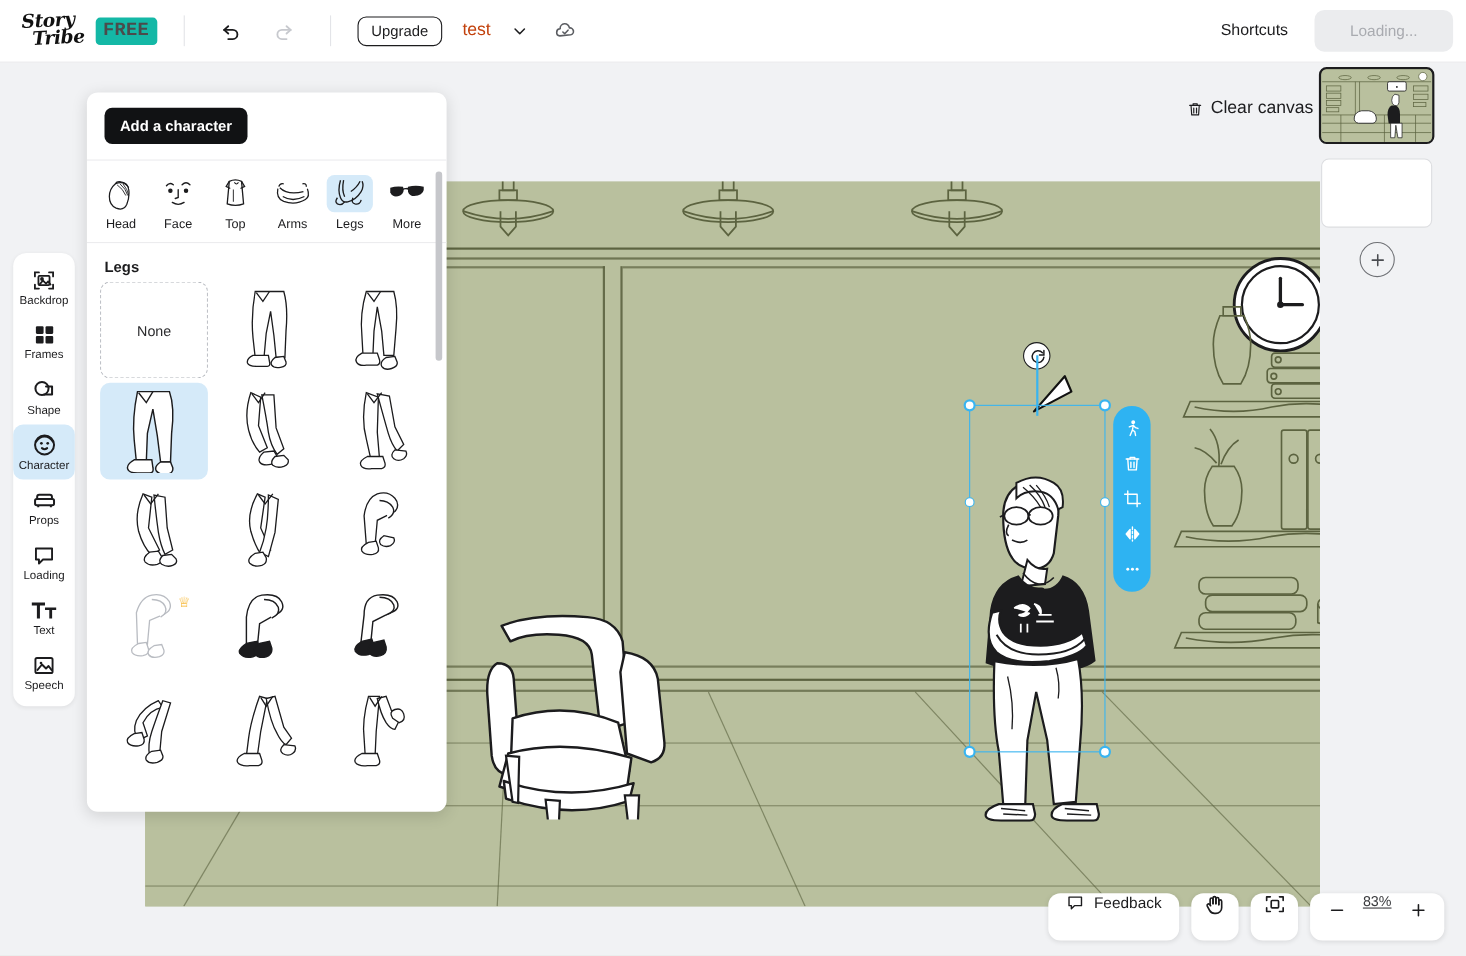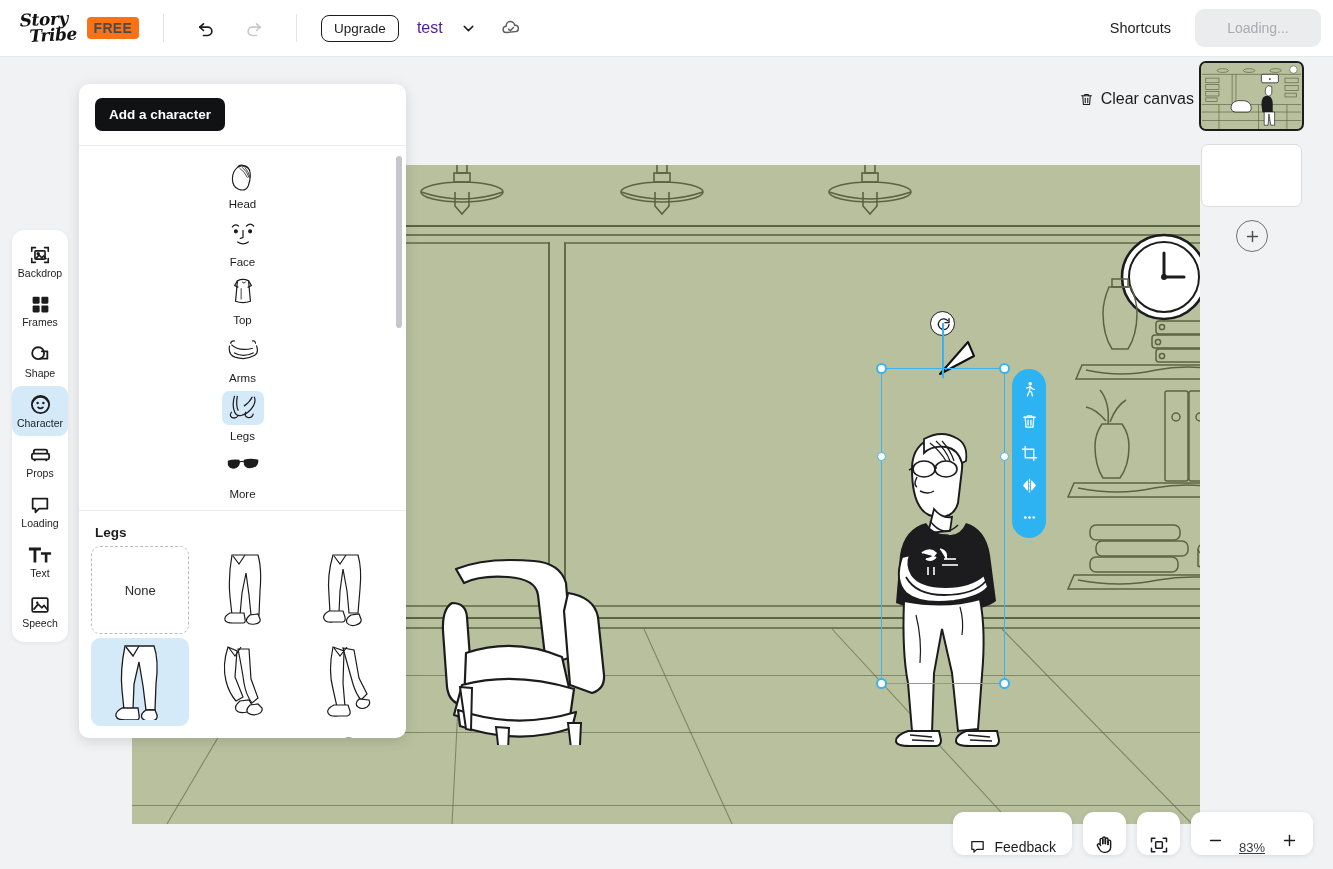--- a/index.html
+++ b/index.html
@@ -18,36 +18,36 @@
     background:#ffffff; display:flex; align-items:center;
     border-bottom:1px solid #e8e9ec; z-index:40;
   }
   .logo-wrap { display:flex; align-items:center; gap:10px; margin-left:20px; }
   .logo-mark { font-family:"DejaVu Serif", serif; font-weight:700; font-style:italic;
      font-size:17px; line-height:.92; letter-spacing:-.4px; color:#111; text-align:left;
      transform:rotate(-3deg); }
   .logo-mark span { display:block; }
   .logo-mark span:nth-child(2){ margin-left:9px; }
   .free-badge {
-    background:#f97316; color:#4b4b4b; font-size:14px; font-weight:700;
-    padding:3px 7px; border-radius:4px; letter-spacing:.3px;
+    background:#14b8a6; color:#4b4b4b; font-size:17px; font-weight:700;
+    padding:3px 7px; border-radius:4px; letter-spacing:.3px;font-family:Liberation Mono, monospace;
   }
   .divider-v { width:1px; height:28px; background:#e3e4e8; }
   .tb-gap-a { margin-left:24px; }
   .icon-btn {
     width:36px; height:36px; border-radius:8px; border:none; background:transparent;
     display:flex; align-items:center; justify-content:center; cursor:pointer;
   }
   .icon-btn.disabled { cursor:default; }
   .undo-grp { display:flex; align-items:center; gap:12px; margin:0 24px; }
   .upgrade-btn {
     border:1.4px solid #1c1c1e; background:#fff; border-radius:8px;
     font-size:13.5px; padding:5px 12px; cursor:pointer; font-family:inherit; color:#1c1c1e;
   }
-  .proj-name { font-size:16px; margin-left:18px; color:#4c1d95; }
+  .proj-name { font-size:16px; margin-left:18px; color:#c2410c; }
   .chev-btn { margin-left:8px; }
   .cloud-btn { margin-left:6px; }
   .topbar-right { margin-left:auto; display:flex; align-items:center; gap:16px; margin-right:12px; }
   .shortcuts-btn { font-size:14.5px; background:none; border:none; cursor:pointer; font-family:inherit; color:#1c1c1e; padding:6px 8px; border-radius:8px;}
   .loading-btn {
     background:#ebecee; color:#a9abb0; font-size:14px; border:none; border-radius:9px;
     width:126px; height:38px; font-family:inherit; cursor:default;
   }
 
   
@@ -78,22 +78,22 @@
     position:absolute; left:79px; top:84px; width:327px; height:654px;
     background:#fff; border-radius:10px; box-shadow:0 3px 14px rgba(0,0,0,.13);
     z-index:35; overflow:hidden;
   }
   .panel-head { height:62px; display:flex; align-items:center; padding:0 16px;
      border-bottom:1px solid #ececee; }
   .tooltip-pill {
     background:#111214; color:#fff; font-size:13.5px; font-weight:700;
     border-radius:7px; padding:9px 14px;
   }
-  .tabs { display:flex; align-items:center; padding:10px 6px 8px 6px;
-     border-bottom:1px solid #ececee; gap:2px;flex-direction:column; }
+  .tabs { display:flex; align-items:flex-start; padding:10px 6px 8px 6px;
+     border-bottom:1px solid #ececee; gap:2px; }
   .tab { width:50px; display:flex; flex-direction:column; align-items:center; gap:5px;
      cursor:pointer; padding:3px 0 2px; border-radius:8px; }
   .tab .tab-ic { width:42px; height:34px; display:flex; align-items:center; justify-content:center;
      border-radius:7px; }
   .tab.active .tab-ic { background:#d5eaf9; }
   .tab-lbl { font-size:11.5px; color:#1c1c1e; }
   .sect-title { font-size:13.5px; font-weight:700; padding:14px 16px 6px; }
   .grid { padding:0 12px 16px; display:grid; grid-template-columns:repeat(3,1fr);
      gap:4px 4px; height:475px; overflow:hidden;text-align:center; }
   .cell { height:88px; border-radius:9px; display:flex; align-items:center;
@@ -142,21 +142,21 @@
      cursor:pointer; border-radius:6px; }
 
   
   .bubble { position:absolute; background:#fff; border:2px solid #111;
      border-radius:12px; display:flex; align-items:center; justify-content:center; }
   .bubble-txt { font-family:"DejaVu Sans", sans-serif; font-weight:700; font-size:15px; color:#111; }
 
   
   .bottombar { position:absolute; right:20px; bottom:14px; display:flex; align-items:center; gap:11px; z-index:38; }
   .bb-card { background:#fff; border-radius:11px; box-shadow:0 1px 5px rgba(0,0,0,.10);
-     height:43px; display:flex; align-items:flex-end; }
+     height:43px; display:flex; align-items:flex-start; }
   .feedback { gap:9px; padding:0 16px; cursor:pointer; font-size:14px; }
   .sq-btn { width:43px; justify-content:center; cursor:pointer; }
   .zoom-grp { padding:0 9px; gap:4px; }
   .zoom-btn { width:30px; height:30px; display:flex; align-items:center; justify-content:center;
      cursor:pointer; border-radius:7px; color:#1c1c1e; }
   .zoom-val { font-size:13px; min-width:36px; text-align:center; color:#3a3b3e;text-decoration:underline; }
 </style>
 </head>
 <body>
 

